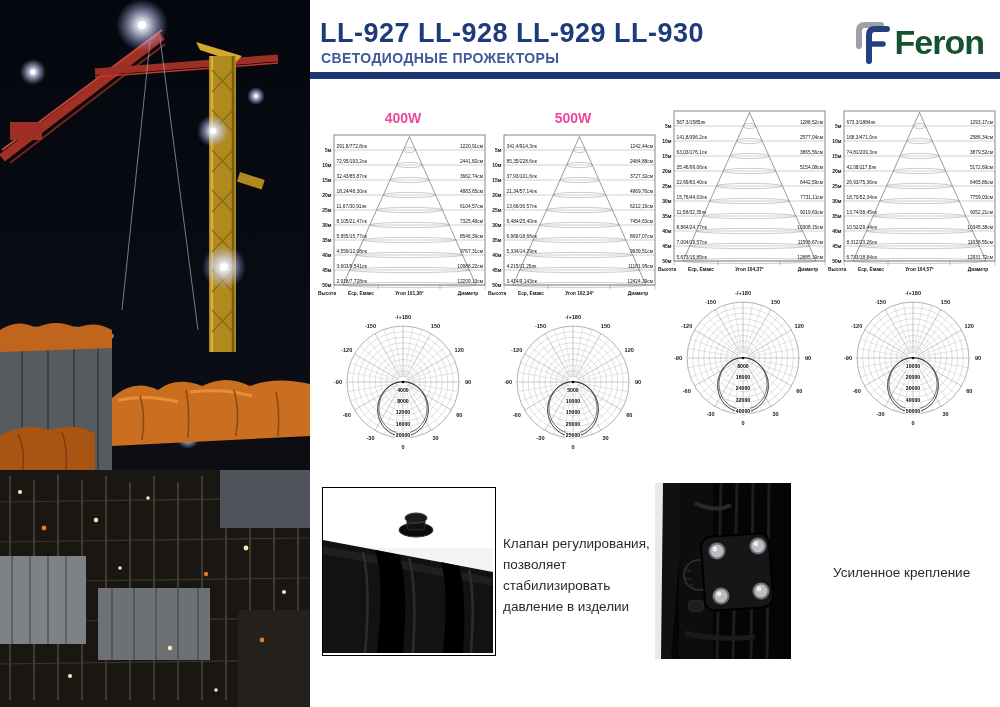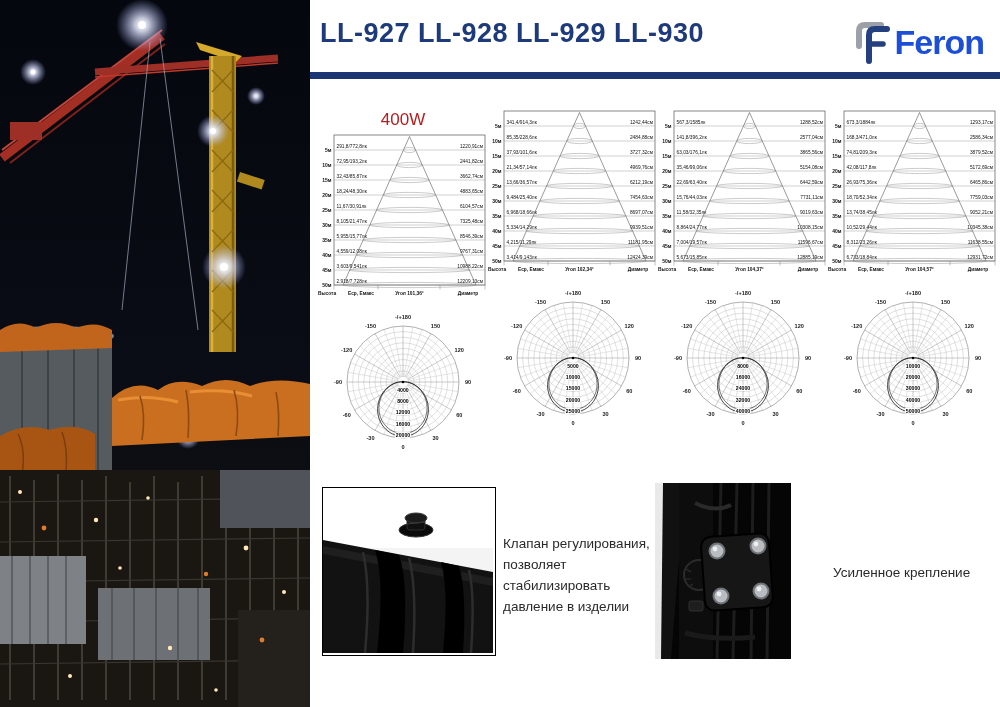--- a/index.html
+++ b/index.html
@@ -5,25 +5,25 @@
   html,body{margin:0;padding:0;background:#ffffff;}
   .page{position:relative;width:1000px;height:707px;background:#fff;overflow:hidden;
         font-family:"Liberation Sans",sans-serif;color:#222;}
   .photo{position:absolute;left:0;top:0;width:310px;height:707px;}
   .photo svg{display:block;}
   .hdr-title{position:absolute;left:320px;top:18px;font-size:27px;font-weight:bold;
              color:#1d3a7a;letter-spacing:.5px;white-space:nowrap;}
   .hdr-sub{position:absolute;left:321px;top:50px;font-size:14px;font-weight:bold;
            color:#3d5a99;letter-spacing:.4px;}
   .logo{position:absolute;right:16px;top:20px;display:flex;align-items:center;gap:4px;}
-  .logo-text{font-size:34px;font-weight:bold;color:#1d4ed8;letter-spacing:-1px;}
+  .logo-text{font-size:34px;font-weight:bold;color:#14532d;letter-spacing:-1px;}
   .divider{position:absolute;left:310px;top:72px;width:690px;height:7px;background:#1c3673;}
   .cols{position:absolute;left:318px;top:110px;width:680px;display:flex;justify-content:space-between;}
   .watt-col{width:170px;}
-  .watt-title{font-size:17px;font-weight:normal;color:#b91c1c;text-align:center;height:24px;}
+  .watt-title{font-size:14px;font-weight:bold;color:#ec4899;text-align:center;height:24px;}
   .watt-col svg{display:block;}
   .watt-col .polar{margin:10px auto 0 auto;}
   .detail-img{position:absolute;overflow:hidden;}
   .valve-img{left:322px;top:487px;width:172px;height:167px;border:1px solid #000;background:#fff;}
   .mount-img{left:655px;top:483px;width:136px;height:176px;background:#000;}
   .caption{position:absolute;font-size:13.5px;line-height:1.55;color:#2a2a2a;}
   .valve-cap{left:503px;top:534px;width:152px;}
   .mount-cap{left:833px;top:563px;width:170px;}
   text{font-family:"Liberation Sans",sans-serif;}
 </style>
@@ -179,20 +179,21 @@
         <g fill="#e07b2a">
             <circle cx="44" cy="528" r="2.4"></circle>
             <circle cx="206" cy="574" r="2.2"></circle>
             <circle cx="262" cy="640" r="2.4"></circle>
           </g>
       </g>
     </svg>
   </div>
 
   <div class="hdr-title">LL-927 LL-928 LL-929 LL-930</div>
+  <div class="hdr-sub">СВЕТОДИОДНЫЕ ПРОЖЕКТОРЫ</div>
   <div class="logo">
     <svg width="40" height="44" viewBox="0 0 40 44">
       <path d="M30 5 H14 Q8 5 8 11 V26" fill="none" stroke="#9ca0a8" stroke-width="6" stroke-linecap="round"></path>
       <path d="M18 41 V15 Q18 9 24 9 H36" fill="none" stroke="#24407f" stroke-width="6" stroke-linecap="round"></path>
       <path d="M18 24 H32" fill="none" stroke="#24407f" stroke-width="5.5" stroke-linecap="round"></path>
     </svg>
     <span class="logo-text">Feron</span>
   </div>
   <div class="divider"></div>
 
@@ -325,20 +326,21 @@
           <path d="M 81 73 L 80.90 72.98 L 80.31 72.90 L 79.38 72.86 L 78.19 72.90 L 76.78 73.07 L 75.20 73.41 L 73.49 73.92 L 71.68 74.64 L 69.82 75.58 L 67.93 76.75 L 66.07 78.14 L 64.26 79.76 L 62.54 81.61 L 60.95 83.66 L 59.51 85.91 L 58.26 88.34 L 57.23 90.91 L 56.44 93.61 L 55.90 96.41 L 55.63 99.27 L 55.65 102.16 L 55.96 105.04 L 56.57 107.89 L 57.47 110.66 L 58.65 113.31 L 60.11 115.82 L 61.83 118.15 L 63.79 120.28 L 65.97 122.16 L 68.34 123.78 L 70.87 125.11 L 73.53 126.14 L 76.29 126.86 L 79.11 127.25 L 81.95 127.30 L 84.78 127.02 L 87.56 126.42 L 90.26 125.49 L 92.83 124.26 L 95.26 122.73 L 97.50 120.93 L 99.54 118.89 L 101.34 116.62 L 102.89 114.17 L 104.17 111.56 L 105.16 108.82 L 105.87 106.00 L 106.28 103.12 L 106.39 100.23 L 106.22 97.36 L 105.77 94.54 L 105.06 91.80 L 104.11 89.18 L 102.93 86.70 L 101.55 84.39 L 100.01 82.27 L 98.33 80.36 L 96.54 78.66 L 94.69 77.19 L 92.81 75.94 L 90.94 74.93 L 89.10 74.14 L 87.35 73.56 L 85.73 73.17 L 84.26 72.94 L 82.99 72.86 L 81.96 72.88 L 81.25 72.96 Z" fill="none" stroke="#151515" stroke-width="0.8"></path>
           <text x="81" y="83" font-size="5.2" text-anchor="middle" fill="#000" font-weight="bold" style="paint-order:stroke;stroke:#ffffff;stroke-width:2px;">4000</text>
           <text x="81" y="94.2" font-size="5.2" text-anchor="middle" fill="#000" font-weight="bold" style="paint-order:stroke;stroke:#ffffff;stroke-width:2px;">8000</text>
           <text x="81" y="105.39999999999999" font-size="5.2" text-anchor="middle" fill="#000" font-weight="bold" style="paint-order:stroke;stroke:#ffffff;stroke-width:2px;">12000</text>
           <text x="81" y="116.60000000000001" font-size="5.2" text-anchor="middle" fill="#000" font-weight="bold" style="paint-order:stroke;stroke:#ffffff;stroke-width:2px;">16000</text>
           <text x="81" y="127.8" font-size="5.2" text-anchor="middle" fill="#000" font-weight="bold" style="paint-order:stroke;stroke:#ffffff;stroke-width:2px;">20000</text>
           <circle cx="81" cy="73" r="1.3" fill="#000"></circle>
         </svg>
       </div>
       <div class="watt-col">
+        <div class="watt-title">500W</div>
         <svg width="170" height="165" viewBox="0 0 170 165">
           <rect x="16" y="1" width="151" height="150" fill="none" stroke="#555" stroke-width="0.7"></rect>
           <line x1="16" y1="16" x2="167" y2="16" stroke="#8a8a8a" stroke-width="0.4"></line>
           <text x="13.5" y="17.8" font-size="5" text-anchor="end" fill="#111" font-weight="bold">5м</text>
           <text x="18.5" y="13.8" font-size="4.8" text-anchor="start" fill="#111" font-weight="normal">341,4/914,3лк</text>
           <text x="165" y="13.8" font-size="4.8" text-anchor="end" fill="#111" font-weight="normal">1242,44см</text>
           <line x1="16" y1="31" x2="167" y2="31" stroke="#8a8a8a" stroke-width="0.4"></line>
           <text x="13.5" y="32.8" font-size="5" text-anchor="end" fill="#111" font-weight="bold">10м</text>
           <text x="18.5" y="28.8" font-size="4.8" text-anchor="start" fill="#111" font-weight="normal">85,35/228,6лк</text>
           <text x="165" y="28.8" font-size="4.8" text-anchor="end" fill="#111" font-weight="normal">2484,88см</text>

